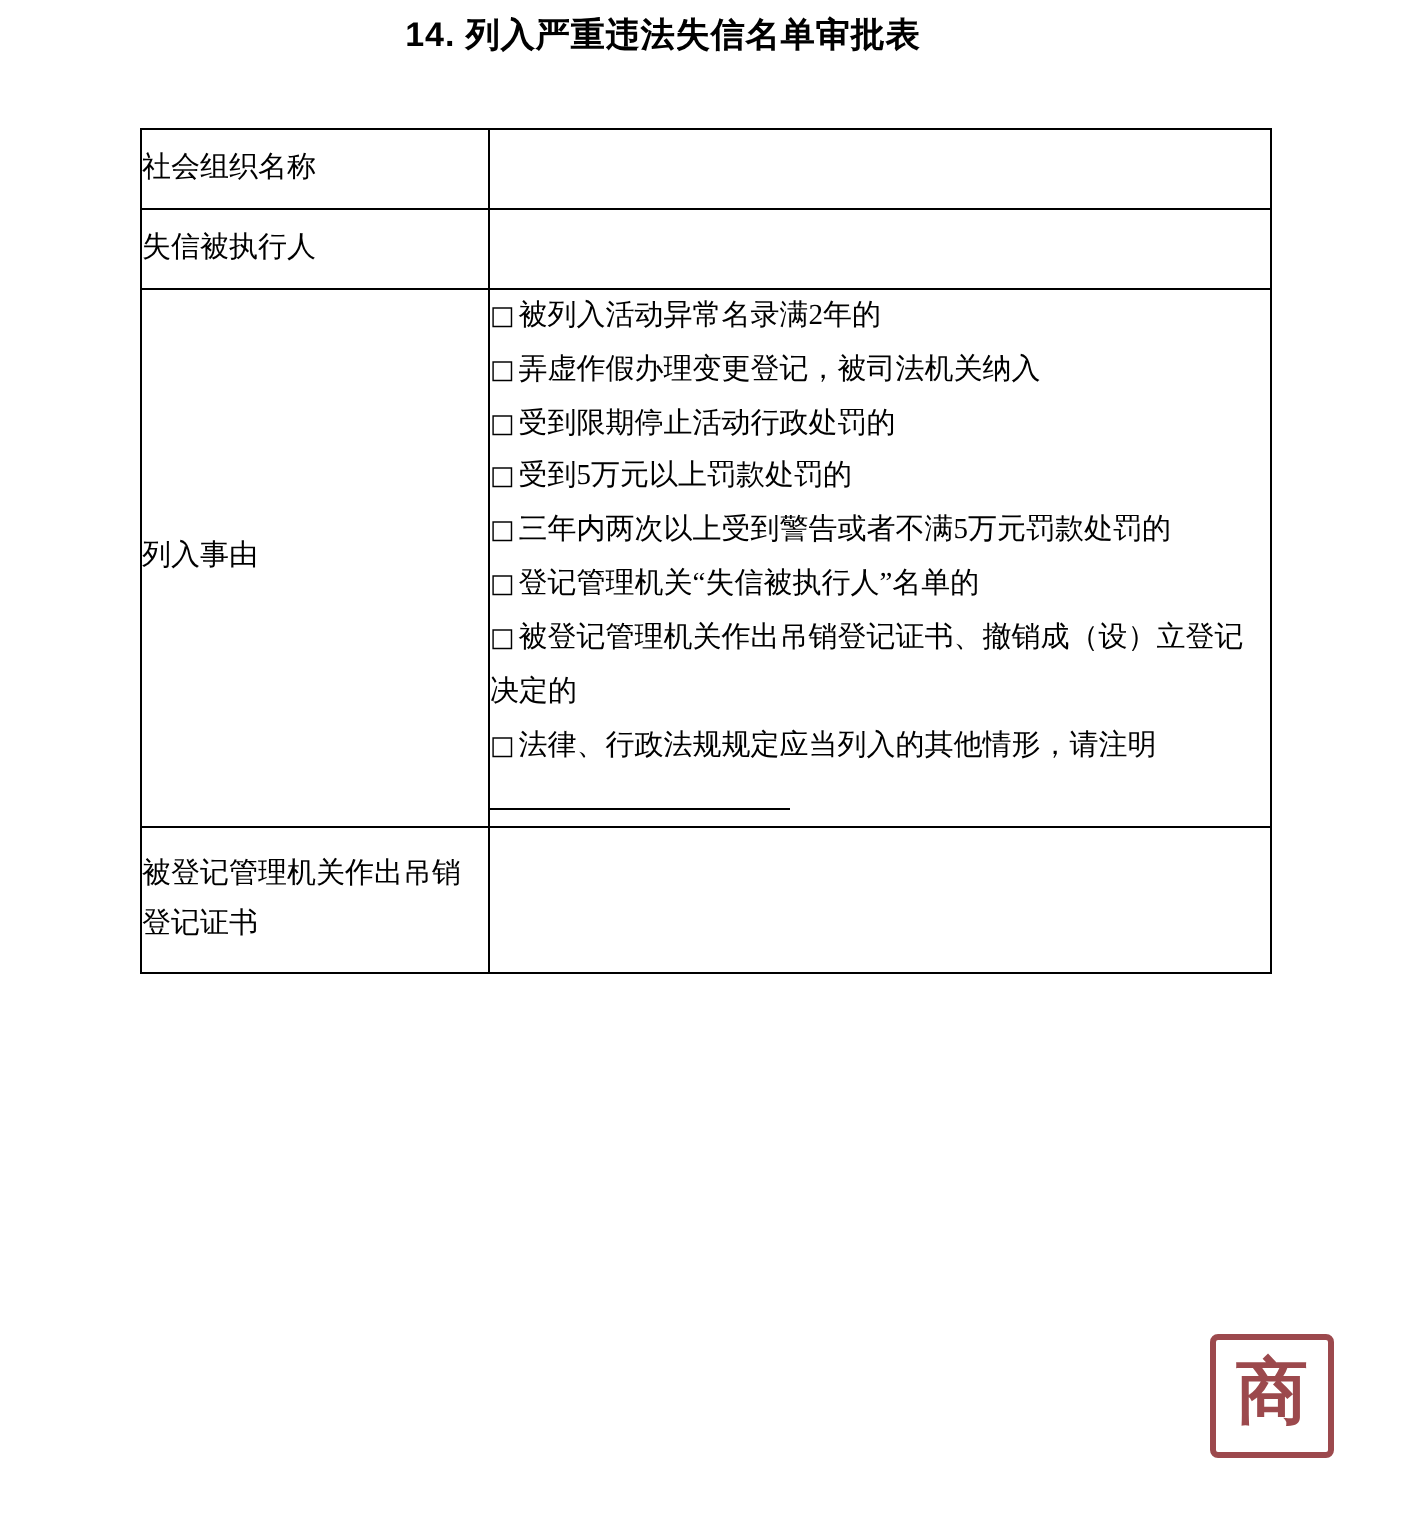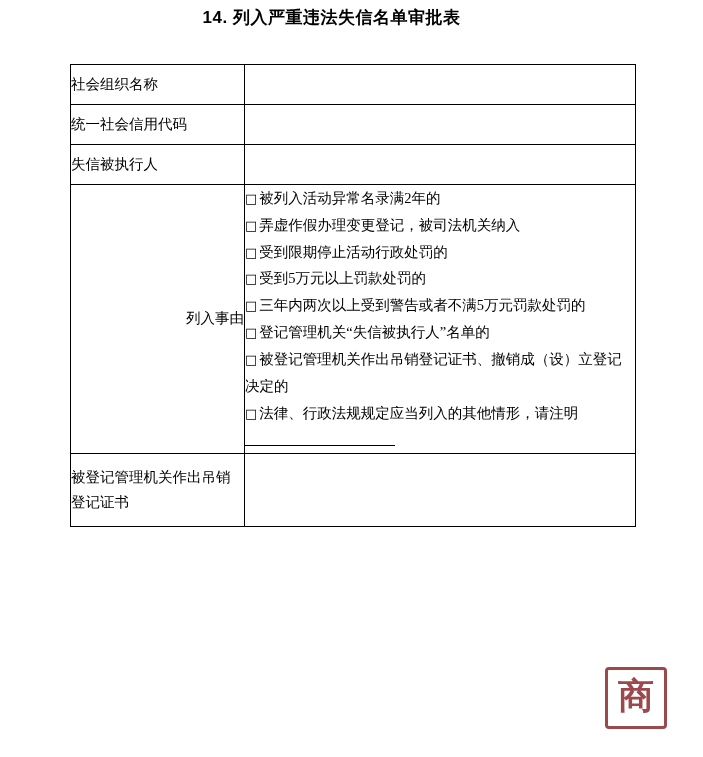--- a/index.html
+++ b/index.html
@@ -53,21 +53,21 @@
     line-height: 1.5;
   }
   td.value {
     width: 390px;
     padding: 6px 8px;
   }
   tr.r-name td, tr.r-code td, tr.r-legal td, tr.r-addr td, tr.r-reg td {
     height: 39px;
   }
   td.reason-label {
-    text-align: right;
+    text-align: left;
     vertical-align: middle;
     padding: 0;
   }
   td.reason-cell {
     padding: 10px 12px 12px 10px;
     vertical-align: top;
   }
   .opt {
     font-size: 14.5px;
     line-height: 1.85;
@@ -113,24 +113,20 @@
 <div class="page">
 
   <div class="doc-title">14. 列入严重违法失信名单审批表</div>
 
   <table class="form">
     <tbody>
       <tr class="r-name">
         <td class="label">社会组织名称</td>
         <td class="value"></td>
       </tr>
-      <tr class="r-code">
-        <td class="label">统一社会信用代码</td>
-        <td class="value"></td>
-      </tr>
       <tr class="r-legal">
         <td class="label">失信被执行人</td>
         <td class="value"></td>
       </tr>
 
       <tr>
         <td class="label reason-label">列入事由</td>
         <td class="reason-cell">
 
           <div class="opt">

